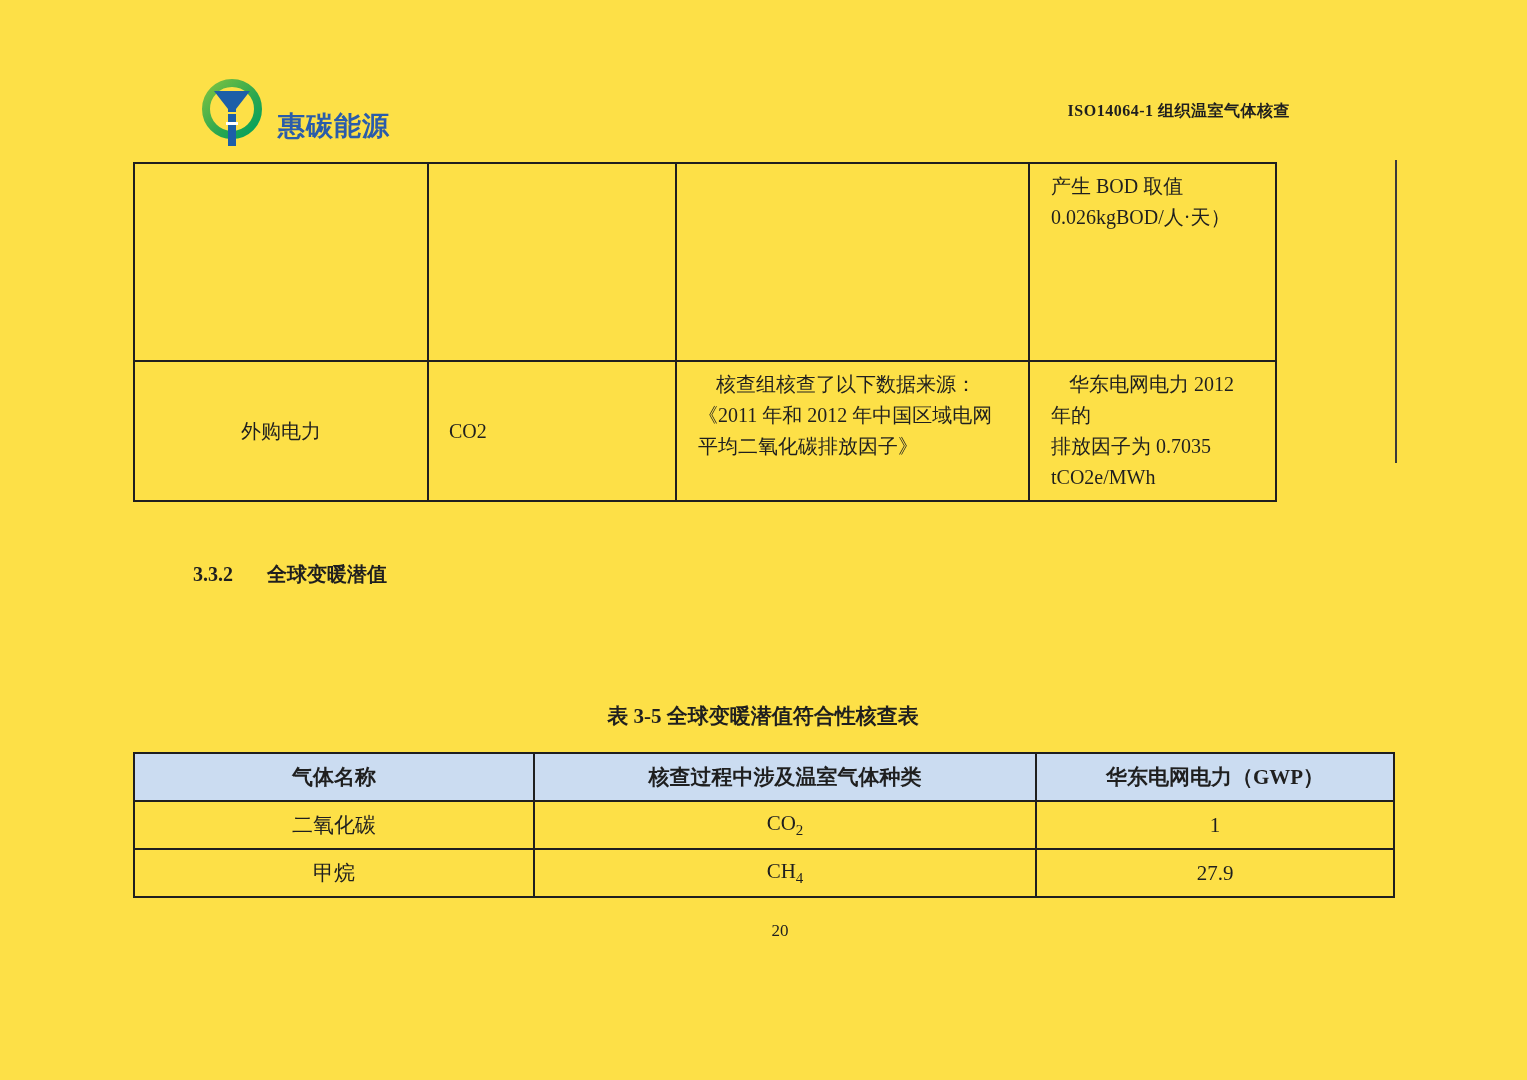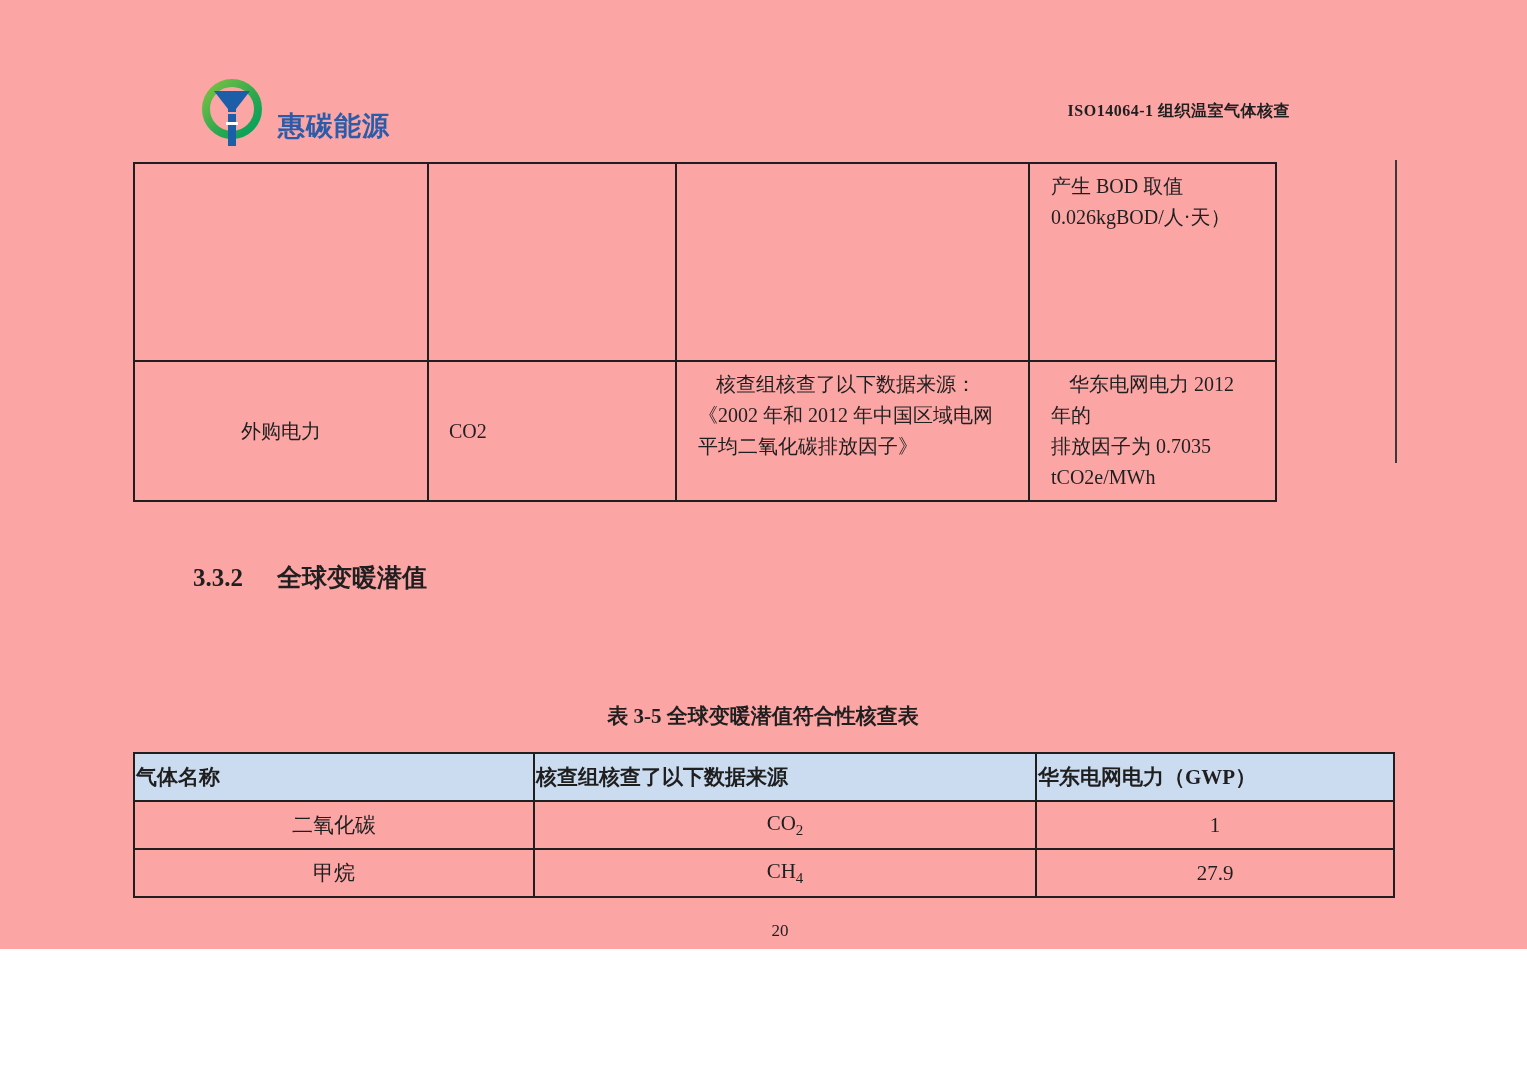--- a/index.html
+++ b/index.html
@@ -1,17 +1,17 @@
 <!DOCTYPE html>
 <html><head>
 <meta charset="utf-8">
 <style>
   html,body { margin:0; padding:0; background:#ffffff; }
   .page {
-    position:relative; width:1527px; height:949px; background:#fca5a5;
+    position:relative; width:1527px; height:1080px; background:#fde047;
     font-family:"Liberation Serif","DejaVu Serif",serif; color:#1f1f1f;
     overflow:hidden;
   }
 
   
   .logo-wrap { position:absolute; left:198px; top:76px; display:flex; align-items:center; }
   .logo-text { margin-left:12px; margin-top:22px; font-size:27px; font-weight:bold;
                color:#2a5caa; font-family:"Liberation Sans","DejaVu Sans",sans-serif; letter-spacing:1px; }
   .doc-title { position:absolute; top:101px; right:237px; font-size:16px; font-weight:bold; letter-spacing:0.5px; }
 
@@ -25,35 +25,35 @@
   .t1 .c-center { text-align:center; vertical-align:middle;border-radius:11px; }
   .t1 .c-mid-left { vertical-align:middle; padding-left:20px; }
   .t1 tr.r1 { height:198px; }
   .t1 tr.r2 { height:100px; }
   .indent1 { text-indent:18px; }
 
   
   .margin-line { position:absolute; left:1395px; top:160px; width:2px; height:303px; background:#3a3a3a; }
 
   
-  .section-heading { position:absolute; left:193px; top:561px; font-size:25px; font-weight:bold; }
+  .section-heading { position:absolute; left:193px; top:561px; font-size:20px; font-weight:bold; }
   .section-heading .num { margin-right:34px; }
 
   
   .body-paragraph {
     position:absolute; left:130px; top:606px; width:1263px;
     font-size:23px; line-height:49px; letter-spacing:2px;
     white-space:pre-line; text-indent:51px;
   }
 
   
   .t2-caption { position:absolute; left:133px; top:702px; width:1260px;
                 text-align:center; font-size:21px; font-weight:bold; }
   .t2 { position:absolute; left:133px; top:752px; width:1260px; }
-  .t2 th { background:#cbdcf1; font-size:21px; font-weight:bold; height:44px; text-align:left; }
+  .t2 th { background:#cbdcf1; font-size:21px; font-weight:bold; height:44px; text-align:center; }
   .t2 td { font-size:21px; height:44px; text-align:center; vertical-align:middle; }
   .t2 sub { font-size:15px; }
 
   
   .page-number { position:absolute; left:0; top:921px; width:1560px; text-align:center; font-size:17px; }
 </style>
 </head>
 <body>
 
 <div class="page">
@@ -88,21 +88,21 @@
       <td></td>
       <td></td>
       <td></td>
       <td>产生 BOD 取值
 0.026kgBOD/人·天）</td>
     </tr>
     <tr class="r2">
       <td class="c-center">外购电力</td>
       <td class="c-mid-left">CO2</td>
       <td class="indent1">核查组核查了以下数据来源：
-《2002 年和 2012 年中国区域电网
+《2011 年和 2012 年中国区域电网
 平均二氧化碳排放因子》</td>
       <td class="indent1">华东电网电力 2012 年的
 排放因子为 0.7035
 tCO2e/MWh</td>
     </tr>
   </tbody>
     </table>
 
   <div class="margin-line"></div>
 
@@ -115,21 +115,21 @@
 
   <table class="t2">
     <colgroup>
         <col style="width:400px">
         <col style="width:502px">
         <col style="width:358px">
       </colgroup>
     <tbody>
         <tr>
       <th>气体名称</th>
-      <th>核查组核查了以下数据来源</th>
+      <th>核查过程中涉及温室气体种类</th>
       <th>华东电网电力（GWP）</th>
     </tr>
     <tr>
       <td>二氧化碳</td>
       <td><span>CO</span><sub>2</sub></td>
       <td>1</td>
     </tr>
     <tr>
       <td>甲烷</td>
       <td><span>CH</span><sub>4</sub></td>

